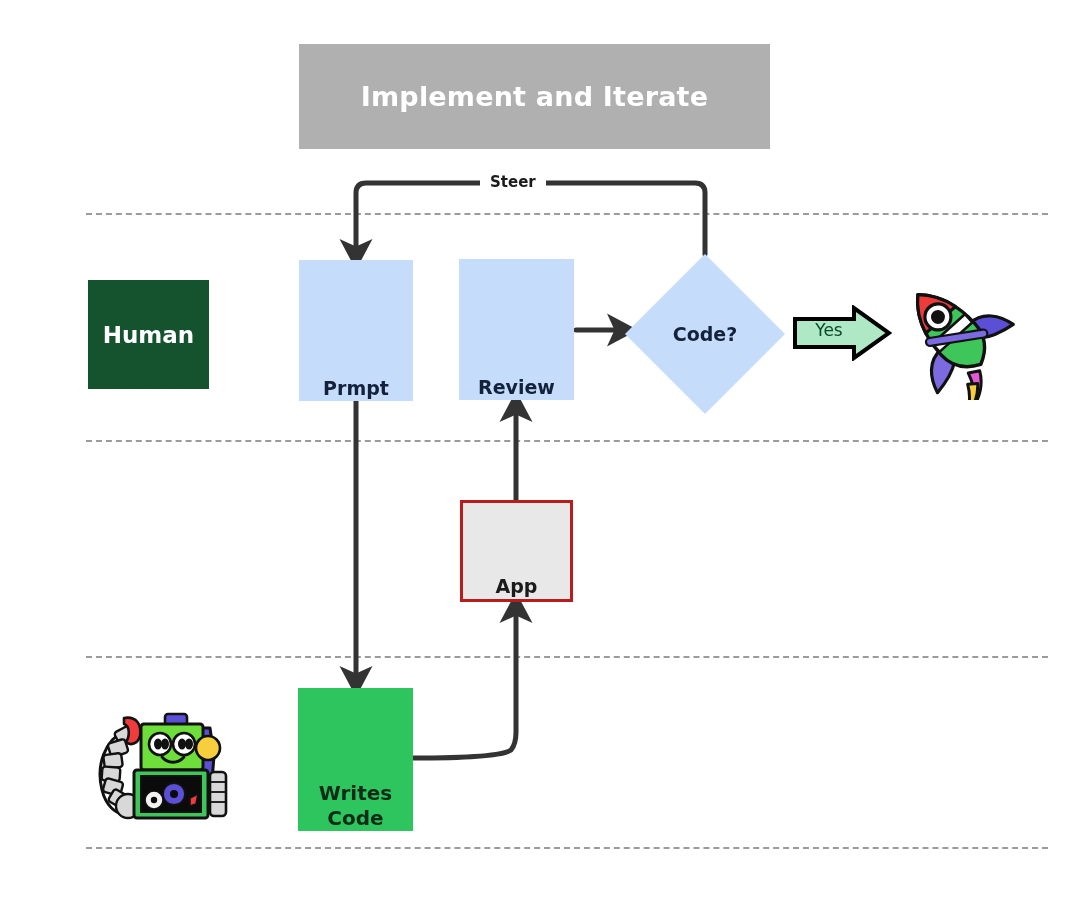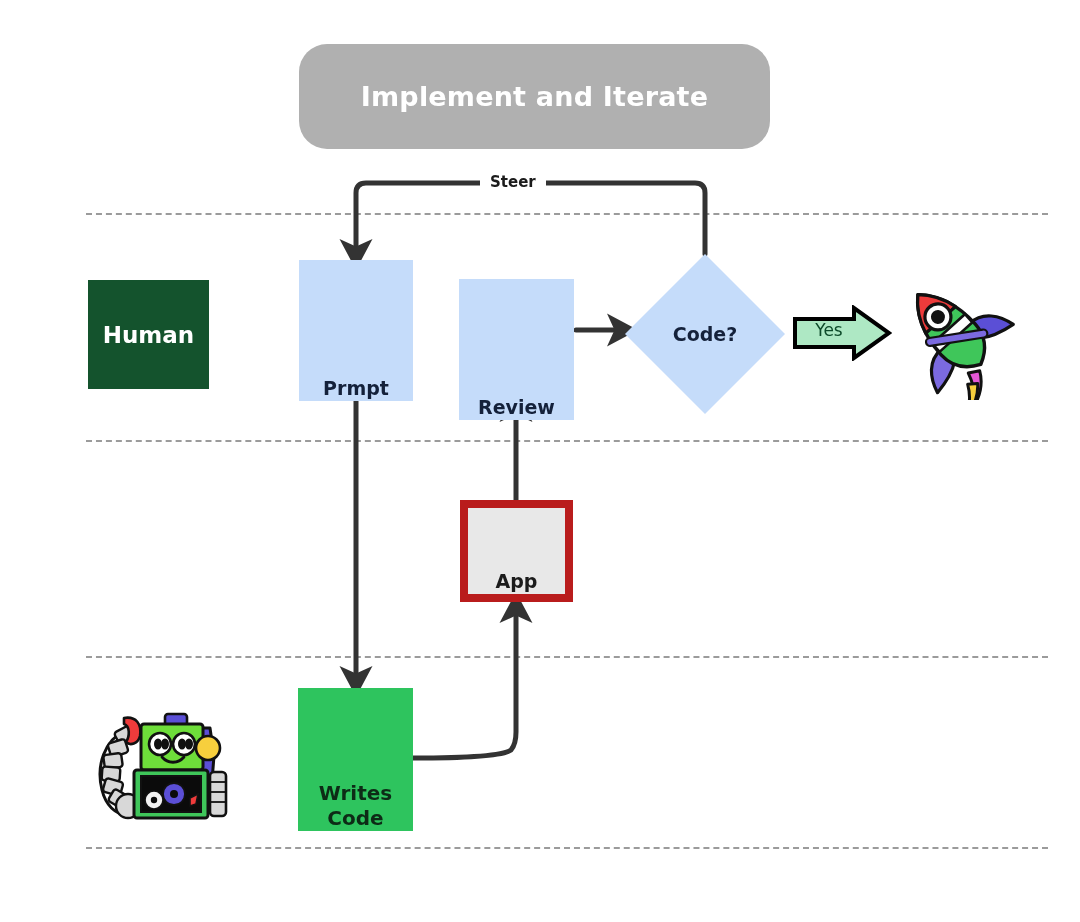--- a/index.html
+++ b/index.html
@@ -22,21 +22,20 @@
   .title-banner {
     position: absolute;
     left: 299px;
     top: 44px;
     width: 471px;
     height: 105px;
     background: #b0b0b0;
     display: flex;
     align-items: center;
     justify-content: center;
-    border-radius: 28px;
   }
   .title-banner .title-text {
     color: #ffffff;
     font-size: 27px;
     font-weight: bold;
     letter-spacing: 0.2px;
   }
 
   
   .lane-line {
@@ -70,26 +69,26 @@
     font-weight: bold;
     color: #14213a;
     line-height: 1.25;
     z-index: 5;
   }
   .node.blue {
     background: #c5dcfa;
     font-size: 19px;
   }
   .node-prmpt  { left: 299px; top: 260px; width: 114px; height: 141px; }
-  .node-review { left: 459px; top: 259px; width: 115px; height: 141px; margin-top: 20px; }
+  .node-review { left: 459px; top: 259px; width: 115px; height: 141px; }
 
   .node.app {
     left: 460px; top: 500px; width: 113px; height: 102px;
     background: #e8e8e8;
-    border: 8px solid #b91c1c;
+    border: 3px solid #b91c1c;
     box-sizing: border-box;
     font-size: 19px;
     color: #1b1b1b;
   }
   .node.writes {
     left: 298px; top: 688px; width: 115px; height: 143px;
     background: #2ec45e;
     font-size: 20px;
     color: #0d2b16;
   }

